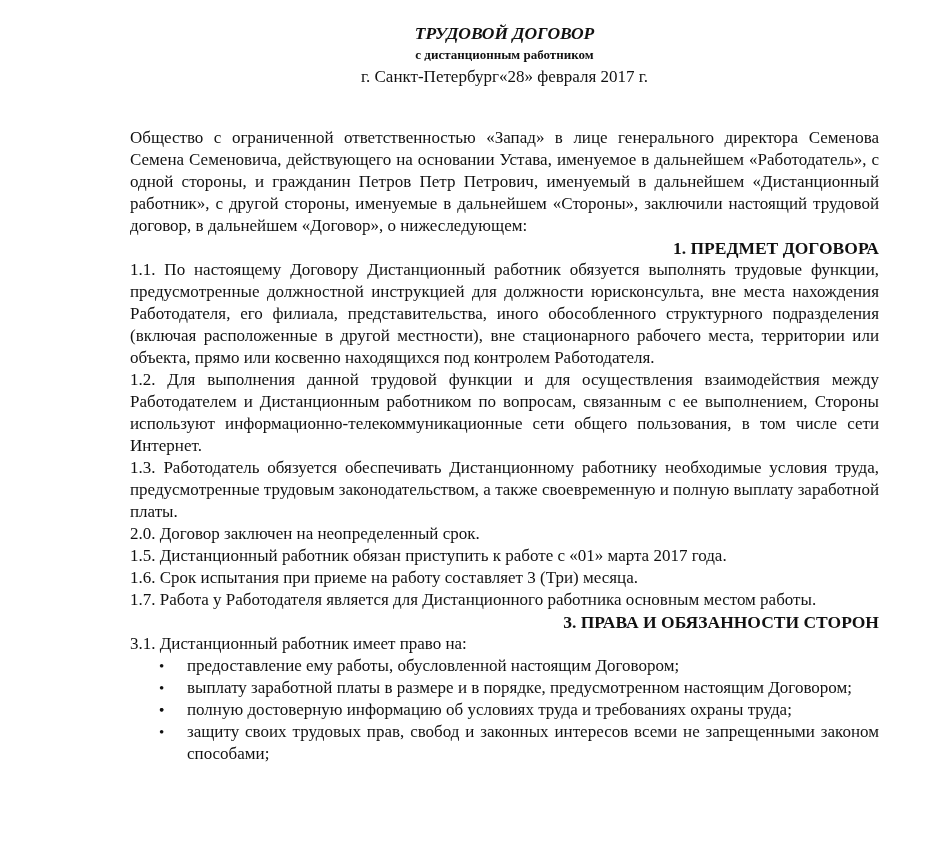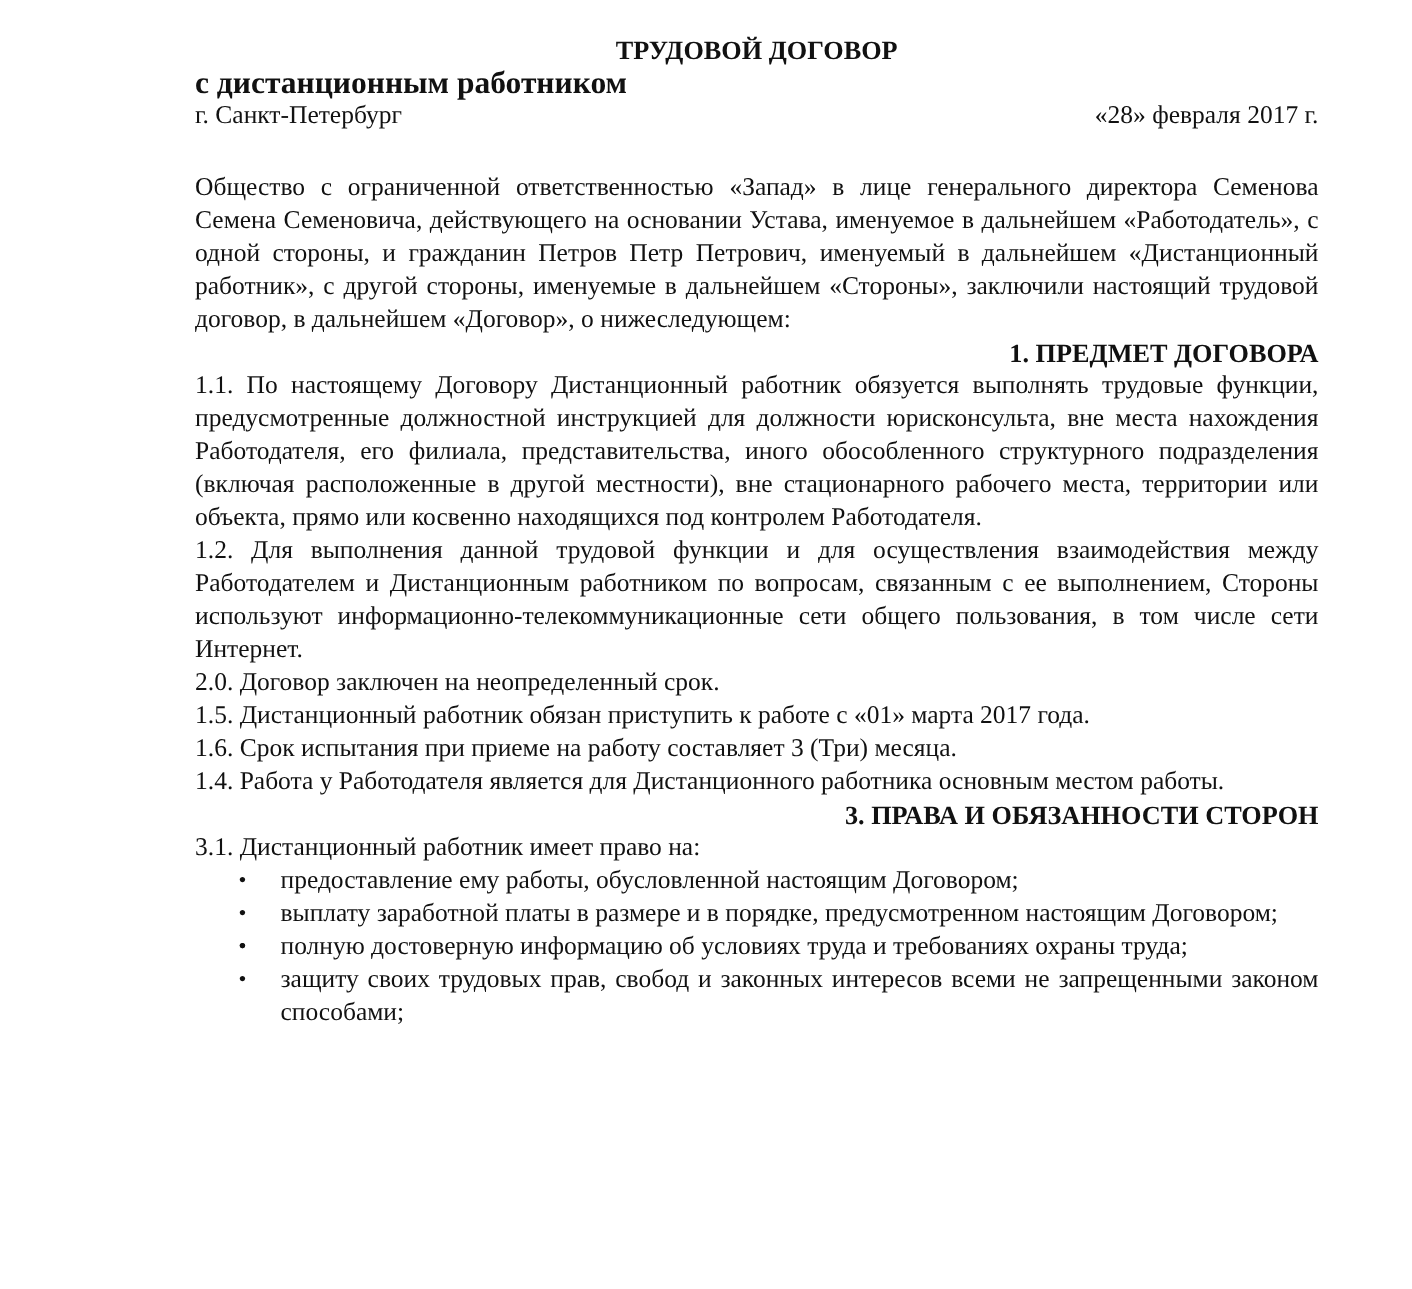--- a/index.html
+++ b/index.html
@@ -22,33 +22,34 @@
       left: 130px;
       top: 22px;
       width: 749px;
     }
     .title {
       text-align: center;
       font-weight: bold;
       font-size: 17.5px;
       line-height: 22px;
       padding-left: 0;
+      font-style: italic;
     }
     .subtitle {
-      text-align: left;
+      text-align: center;
       font-weight: bold;
-      font-size: 21px;
+      font-size: 13px;
       line-height: 22px;
       font-family: Liberation Serif, serif;
     }
     .city-row {
       display: flex;
-      justify-content: space-between;
+      justify-content: center;
       line-height: 22px;
-      margin-bottom: 26px;
+      margin-bottom: 39px;
     }
     p {
       margin: 0;
       text-align: justify;
       text-align-last: left;
     }
     .section-heading {
       text-align: right;
       font-weight: bold;
       font-size: 17.5px;
@@ -83,24 +84,25 @@
     <span>г. Санкт-Петербург</span>
     <span>«28» февраля 2017 г.</span>
   </div>
 
   <p>Общество с ограниченной ответственностью «Запад» в лице генерального директора Семенова Семена Семеновича, действующего на основании Устава, именуемое в дальнейшем «Работодатель», с одной стороны, и гражданин Петров Петр Петрович, именуемый в дальнейшем «Дистанционный работник», с другой стороны, именуемые в дальнейшем «Стороны», заключили настоящий трудовой договор, в дальнейшем «Договор», о нижеследующем:</p>
 
   <div>
     <div class="section-heading">1. ПРЕДМЕТ ДОГОВОРА</div>
     <p>1.1. По настоящему Договору Дистанционный работник обязуется выполнять трудовые функции, предусмотренные должностной инструкцией для должности юрисконсульта, вне места нахождения Работодателя, его филиала, представительства, иного обособленного структурного подразделения (включая расположенные в другой местности), вне стационарного рабочего места, территории или объекта, прямо или косвенно находящихся под контролем Работодателя.</p>
     <p>1.2. Для выполнения данной трудовой функции и для осуществления взаимодействия между Работодателем и Дистанционным работником по вопросам, связанным с ее выполнением, Стороны используют информационно-телекоммуникационные сети общего пользования, в том числе сети Интернет.</p>
+    <p>1.3. Работодатель обязуется обеспечивать Дистанционному работнику необходимые условия труда, предусмотренные трудовым законодательством, а также своевременную и полную выплату заработной платы.</p>
     <p>2.0. Договор заключен на неопределенный срок.</p>
     <p>1.5. Дистанционный работник обязан приступить к работе с «01» марта 2017 года.</p>
     <p>1.6. Срок испытания при приеме на работу составляет 3 (Три) месяца.</p>
-    <p>1.4. Работа у Работодателя является для Дистанционного работника основным местом работы.</p>
+    <p>1.7. Работа у Работодателя является для Дистанционного работника основным местом работы.</p>
   </div>
 
   <div>
     <div class="section-heading">3. ПРАВА И ОБЯЗАННОСТИ СТОРОН</div>
     <p>3.1. Дистанционный работник имеет право на:</p>
     <ul class="bullets">
       <li>
         <span class="bullet">•</span>
         <span>предоставление ему работы, обусловленной настоящим Договором;</span>
       </li>

